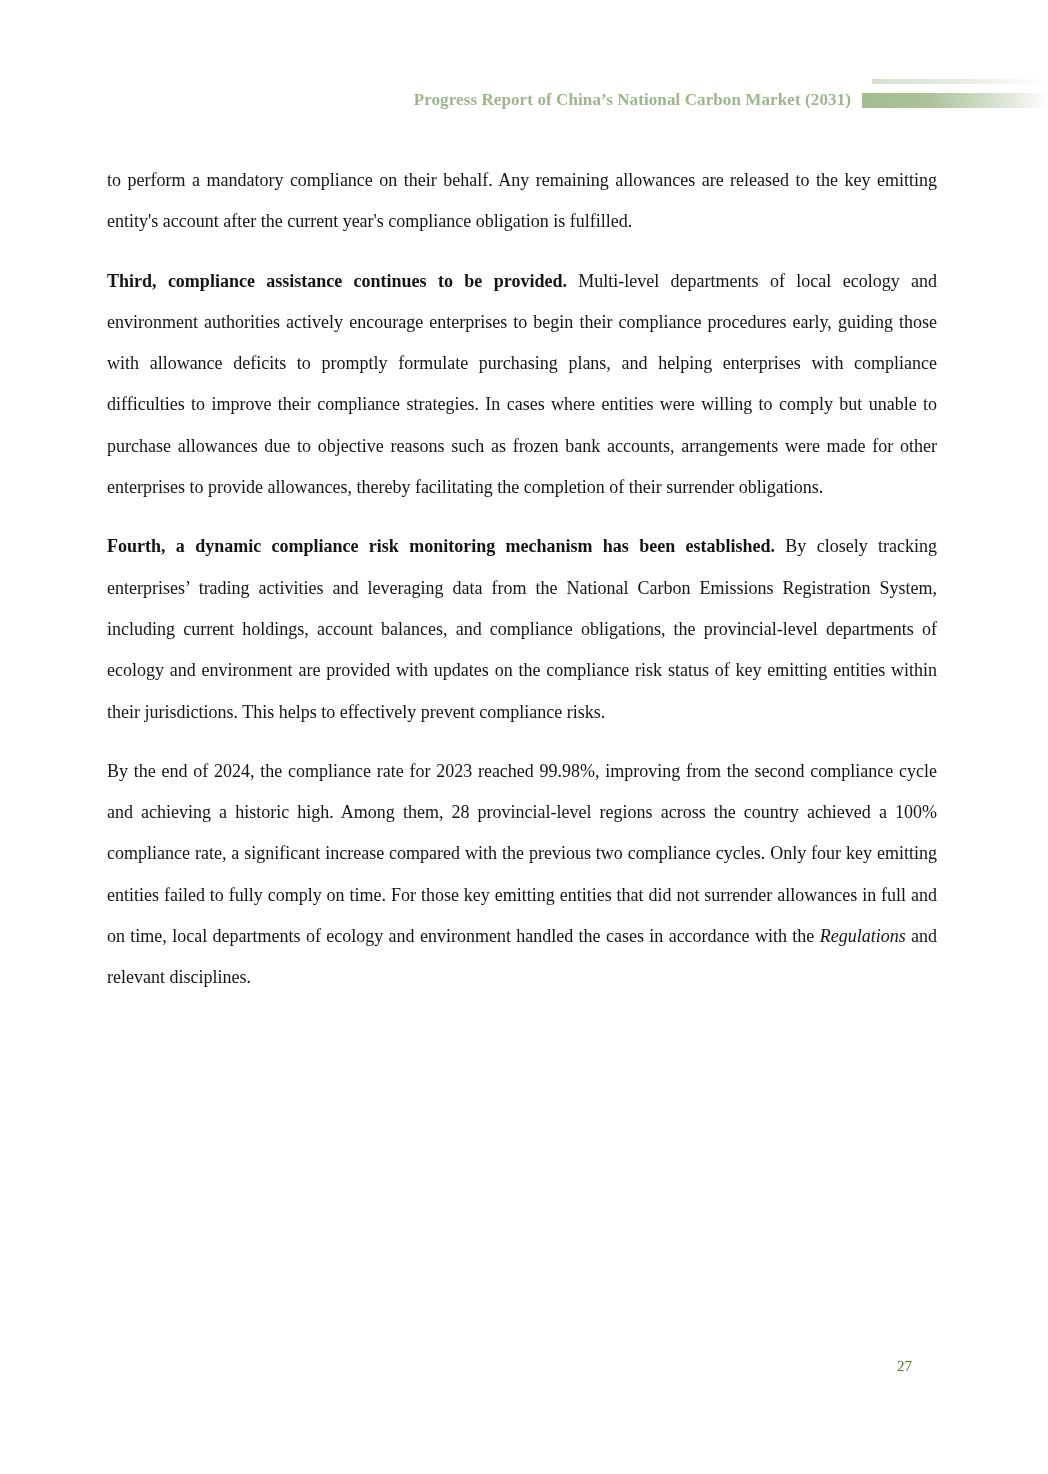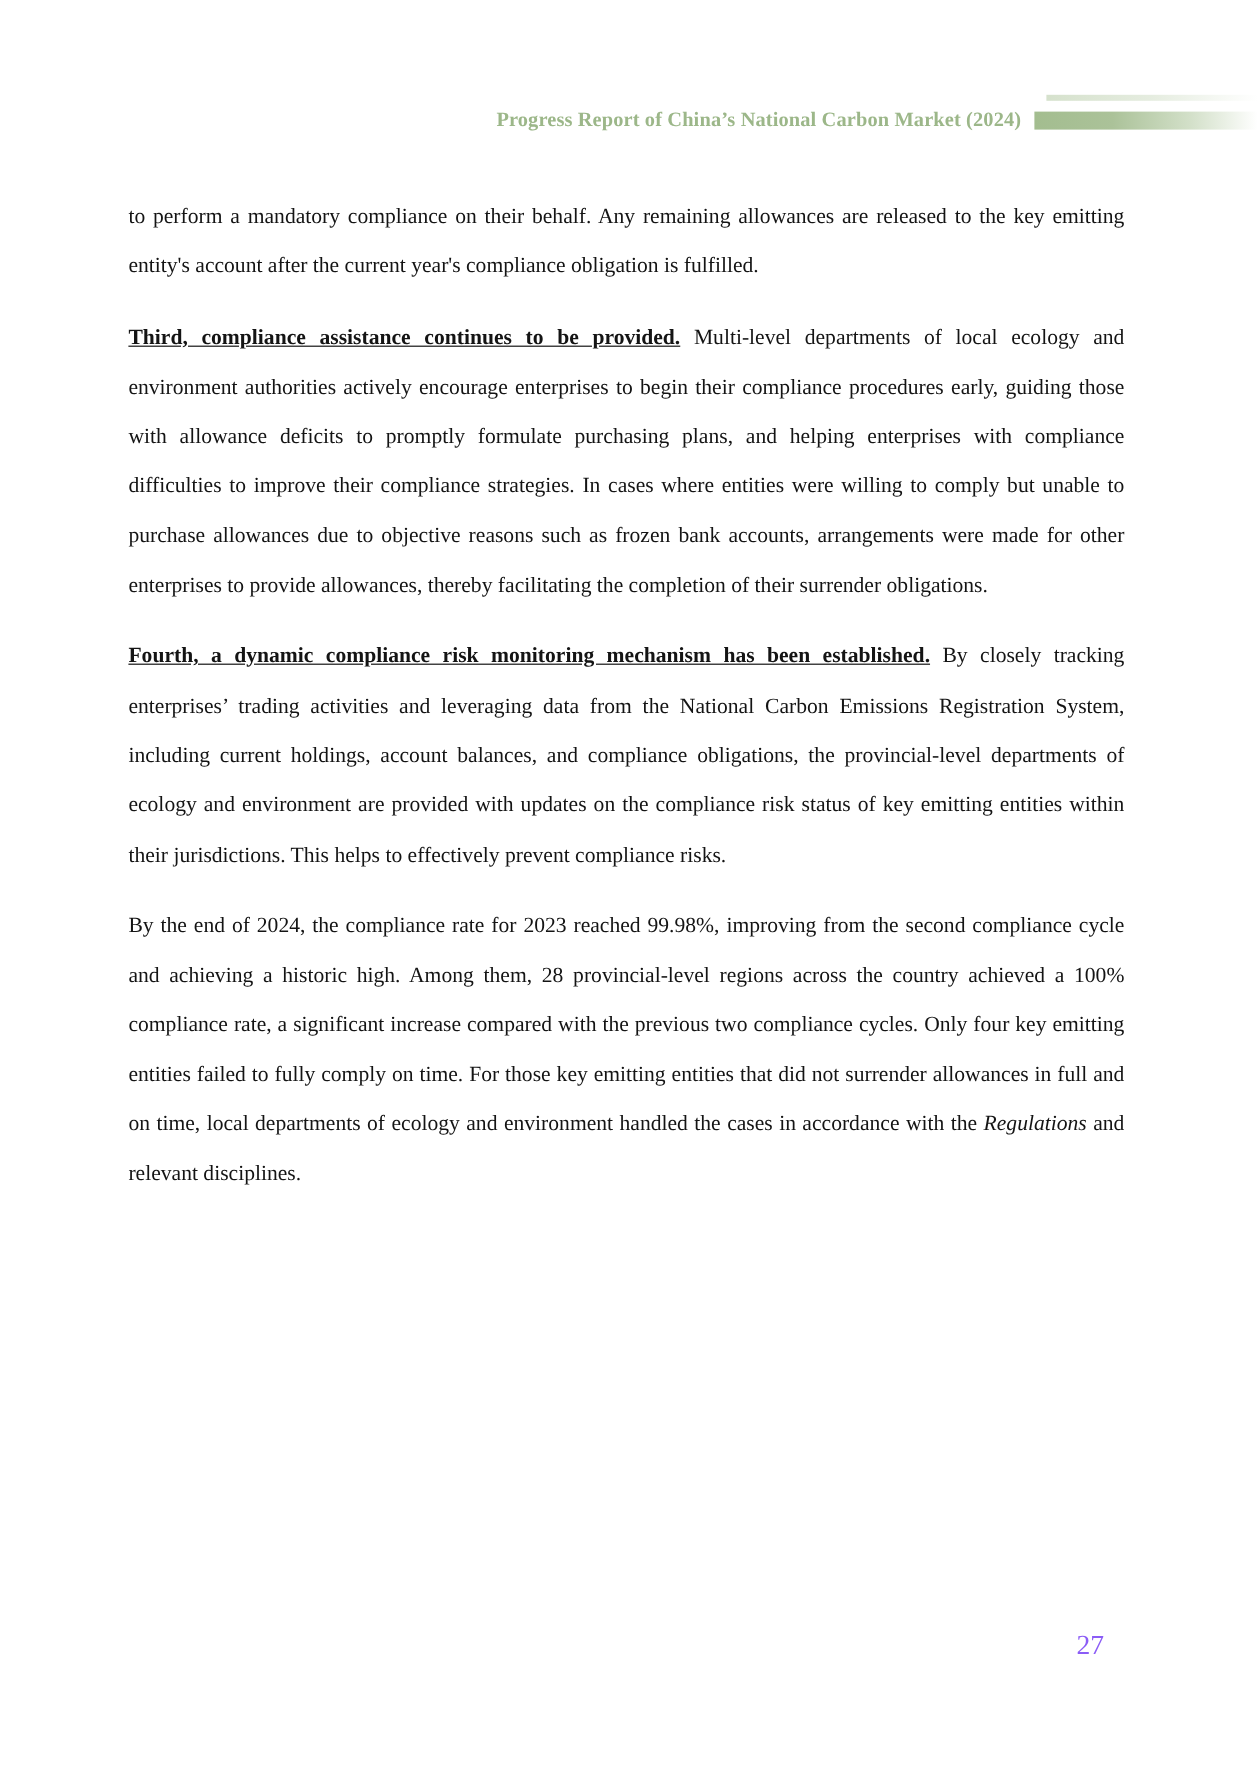--- a/index.html
+++ b/index.html
@@ -57,37 +57,37 @@
     width: 830px;
     font-size: 18px;
     line-height: 41.3px;
     color: var(--body-text, #141414);
     text-align: justify;
   }
   .body-text p {
     margin: 0 0 18px 0;
     padding: 0;
   }
-  .body-text b { font-weight: bold; text-decoration: underline; }
+  .body-text b { font-weight: bold; }
   .body-text i { }
   
   .page-number {
     position: absolute;
     top: 1358px;
     left: 897px;
-    font-size: 23px;
-    color: #8b5cf6;
+    font-size: 15px;
+    color: #4d7c0f;
   }
 </style>
 </head>
 <body>
 
 <div class="page">
 
-  <span class="running-head">Progress Report of China’s National Carbon Market (2024)</span>
+  <span class="running-head">Progress Report of China’s National Carbon Market (2031)</span>
   <div class="bar-thin"></div>
   <div class="bar-thick"></div>
 
   <div class="body-text">
 
     <p>
       <span>to perform a mandatory compliance on their behalf. Any remaining allowances are released to the key emitting entity's account after the current year's compliance obligation is fulfilled.</span>
     </p>
 
     <p>

